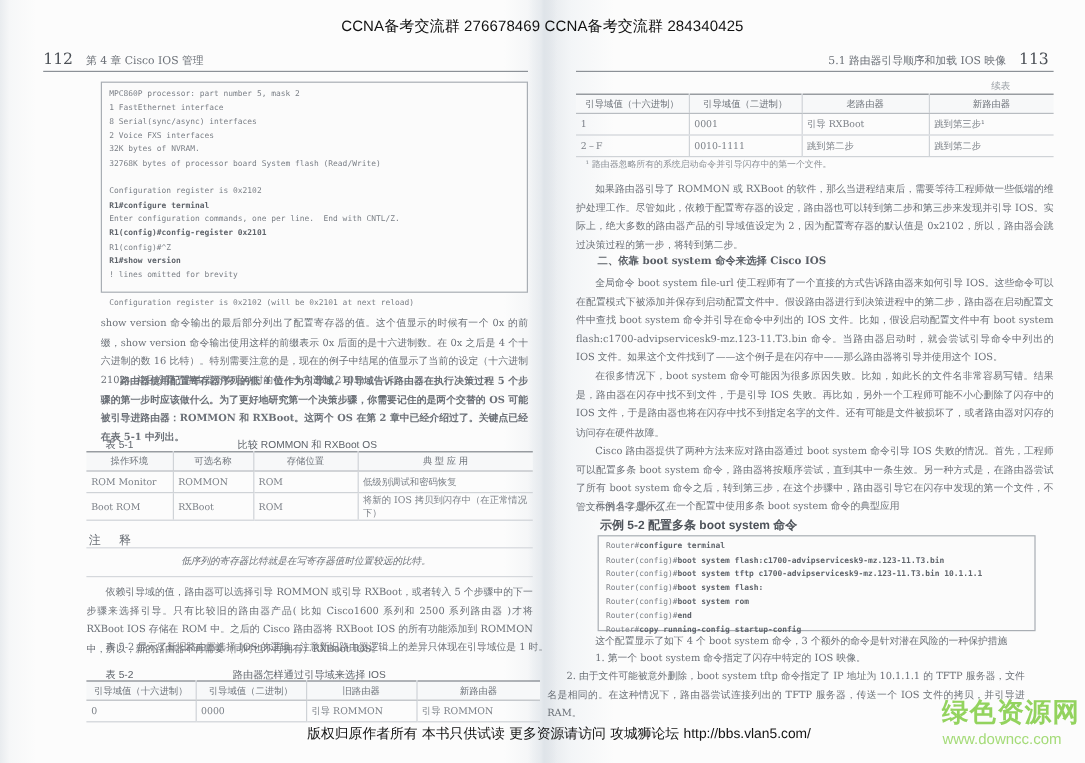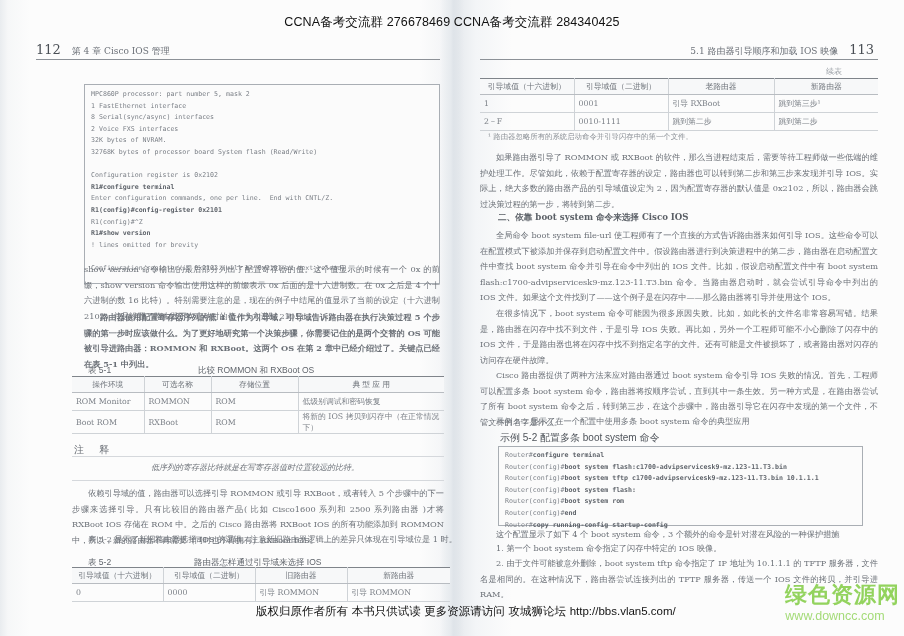--- a/index.html
+++ b/index.html
@@ -34,21 +34,21 @@
   table td { height: 18px; border-bottom: 1px solid #cfd3d7; padding-left: 4px; }
   table th + th, table td + td { border-left: 1px solid #cfd3d7; }
   table.t { border-top: 1.5px solid #7f848a; border-bottom: 1.5px solid #7f848a; }
 
   .note-head { position: absolute; left: 74px; top: 443px; font-size: 10px; color: #6b7077; letter-spacing: 6px; }
   .note-rule { position: absolute; height: 1px; background: #d5d8dc; }
   .note-body { position: absolute; left: 70px; top: 462px; width: 370px; text-align: center; font-size: 8px; color: #6b7077; font-style: italic; }
 
   .footnote { position: absolute; left: 488px; top: 132px; font-size: 7.4px; color: #8b9096; }
   .sec-head { position: absolute; left: 498px; top: 212px; font-size: 8.6px; color: #5a5f66; font-weight: bold; }
-  .example-title { position: absolute; left: 500px; top: 431px; font-family: "Liberation Sans", sans-serif; font-size: 10px; color: #4e535a; font-weight: normal; }
+  .example-title { position: absolute; left: 500px; top: 431px; font-family: "Liberation Sans", sans-serif; font-size: 10px; color: #4e535a; font-weight: bold; }
   .cont-label { position: absolute; left: 826px; top: 66px; font-size: 8px; color: #9ba0a6; }
 
   .bottom-banner { position: absolute; left: 256px; top: 604px; font-size: 11.5px; color: #111; font-family: "DejaVu Serif", serif; }
   .bottom-banner .url { font-family: "Liberation Sans", sans-serif; }
 
   .wm { position: absolute; left: 770px; top: 582px; width: 130px; text-align: center; font-family: "DejaVu Sans", sans-serif; color: #9bd86b; }
   .wm .big { font-size: 22px; font-weight: bold; letter-spacing: 1px; line-height: 26px; color: #93d35e; text-align: right; }
   .wm .small { font-family: "Liberation Sans", sans-serif; font-size: 12.5px; line-height: 16px; color: #a4db78; }
 </style>
 </head>
@@ -60,21 +60,21 @@
   <div class="fold"></div>
 
   <div class="top-banner">CCNA备考交流群 276678469  CCNA备考交流群 284340425</div>
 
   <div class="running-head rh-left">
     <span class="num">112</span>
     <span style="margin-left:8px">第 4 章   Cisco IOS 管理</span>
   </div>
   <div class="rule rule-left"></div>
 
-  <div class="code" style="left:84px; top:84px; width:356px; height:200px;">
+  <div class="code" style="left:84px; top:68px; width:356px; height:176px;">
     <div class="line">MPC860P processor: part number 5, mask 2</div>
     <div class="line">1 FastEthernet interface</div>
     <div class="line">8 Serial(sync/async) interfaces</div>
     <div class="line">2 Voice FXS interfaces</div>
     <div class="line">32K bytes of NVRAM.</div>
     <div class="line">32768K bytes of processor board System flash (Read/Write)</div>
     <div class="line"></div>
     <div class="line">Configuration register is 0x2102</div>
     <div class="line bold">R1#configure terminal</div>
     <div class="line">Enter configuration commands, one per line.  End with CNTL/Z.</div>
@@ -191,21 +191,21 @@
     <div class="line"><span>Router(config)#</span><span class="bold">boot system flash:c1700-advipservicesk9-mz.123-11.T3.bin</span></div>
     <div class="line"><span>Router(config)#</span><span class="bold">boot system tftp c1700-advipservicesk9-mz.123-11.T3.bin 10.1.1.1</span></div>
     <div class="line"><span>Router(config)#</span><span class="bold">boot system flash:</span></div>
     <div class="line"><span>Router(config)#</span><span class="bold">boot system rom</span></div>
     <div class="line"><span>Router(config)#</span><span class="bold">end</span></div>
     <div class="line"><span>Router#</span><span class="bold">copy running-config startup-config</span></div>
   </div>
 
   <div class="para" style="left:480px; top:527px; width:398px; text-indent:16px;">这个配置显示了如下 4 个 boot system 命令，3 个额外的命令是针对潜在风险的一种保护措施</div>
   <div class="para" style="left:480px; top:541px; width:398px; text-indent:16px;">1.  第一个 boot system 命令指定了闪存中特定的 IOS 映像。</div>
-  <div class="para" style="left:480px; top:556px; width:398px; text-indent:16px;">2.  由于文件可能被意外删除，boot system tftp 命令指定了 IP 地址为 10.1.1.1 的 TFTP 服务器，文件名是相同的。在这种情况下，路由器尝试连接列出的 TFTP 服务器，传送一个 IOS 文件的拷贝，并引导进 RAM。</div>
+  <div class="para" style="left:456px; top:556px; width:398px; text-indent:16px;">2.  由于文件可能被意外删除，boot system tftp 命令指定了 IP 地址为 10.1.1.1 的 TFTP 服务器，文件名是相同的。在这种情况下，路由器尝试连接列出的 TFTP 服务器，传送一个 IOS 文件的拷贝，并引导进 RAM。</div>
 
   <div class="bottom-banner">
     <span>版权归原作者所有 本书只供试读 更多资源请访问 攻城狮论坛 </span><span class="url">http://bbs.vlan5.com/</span>
   </div>
 
   <div class="wm">
     <div class="big">绿色资源网</div>
     <div class="small">www.downcc.com</div>
   </div>
 </div>

